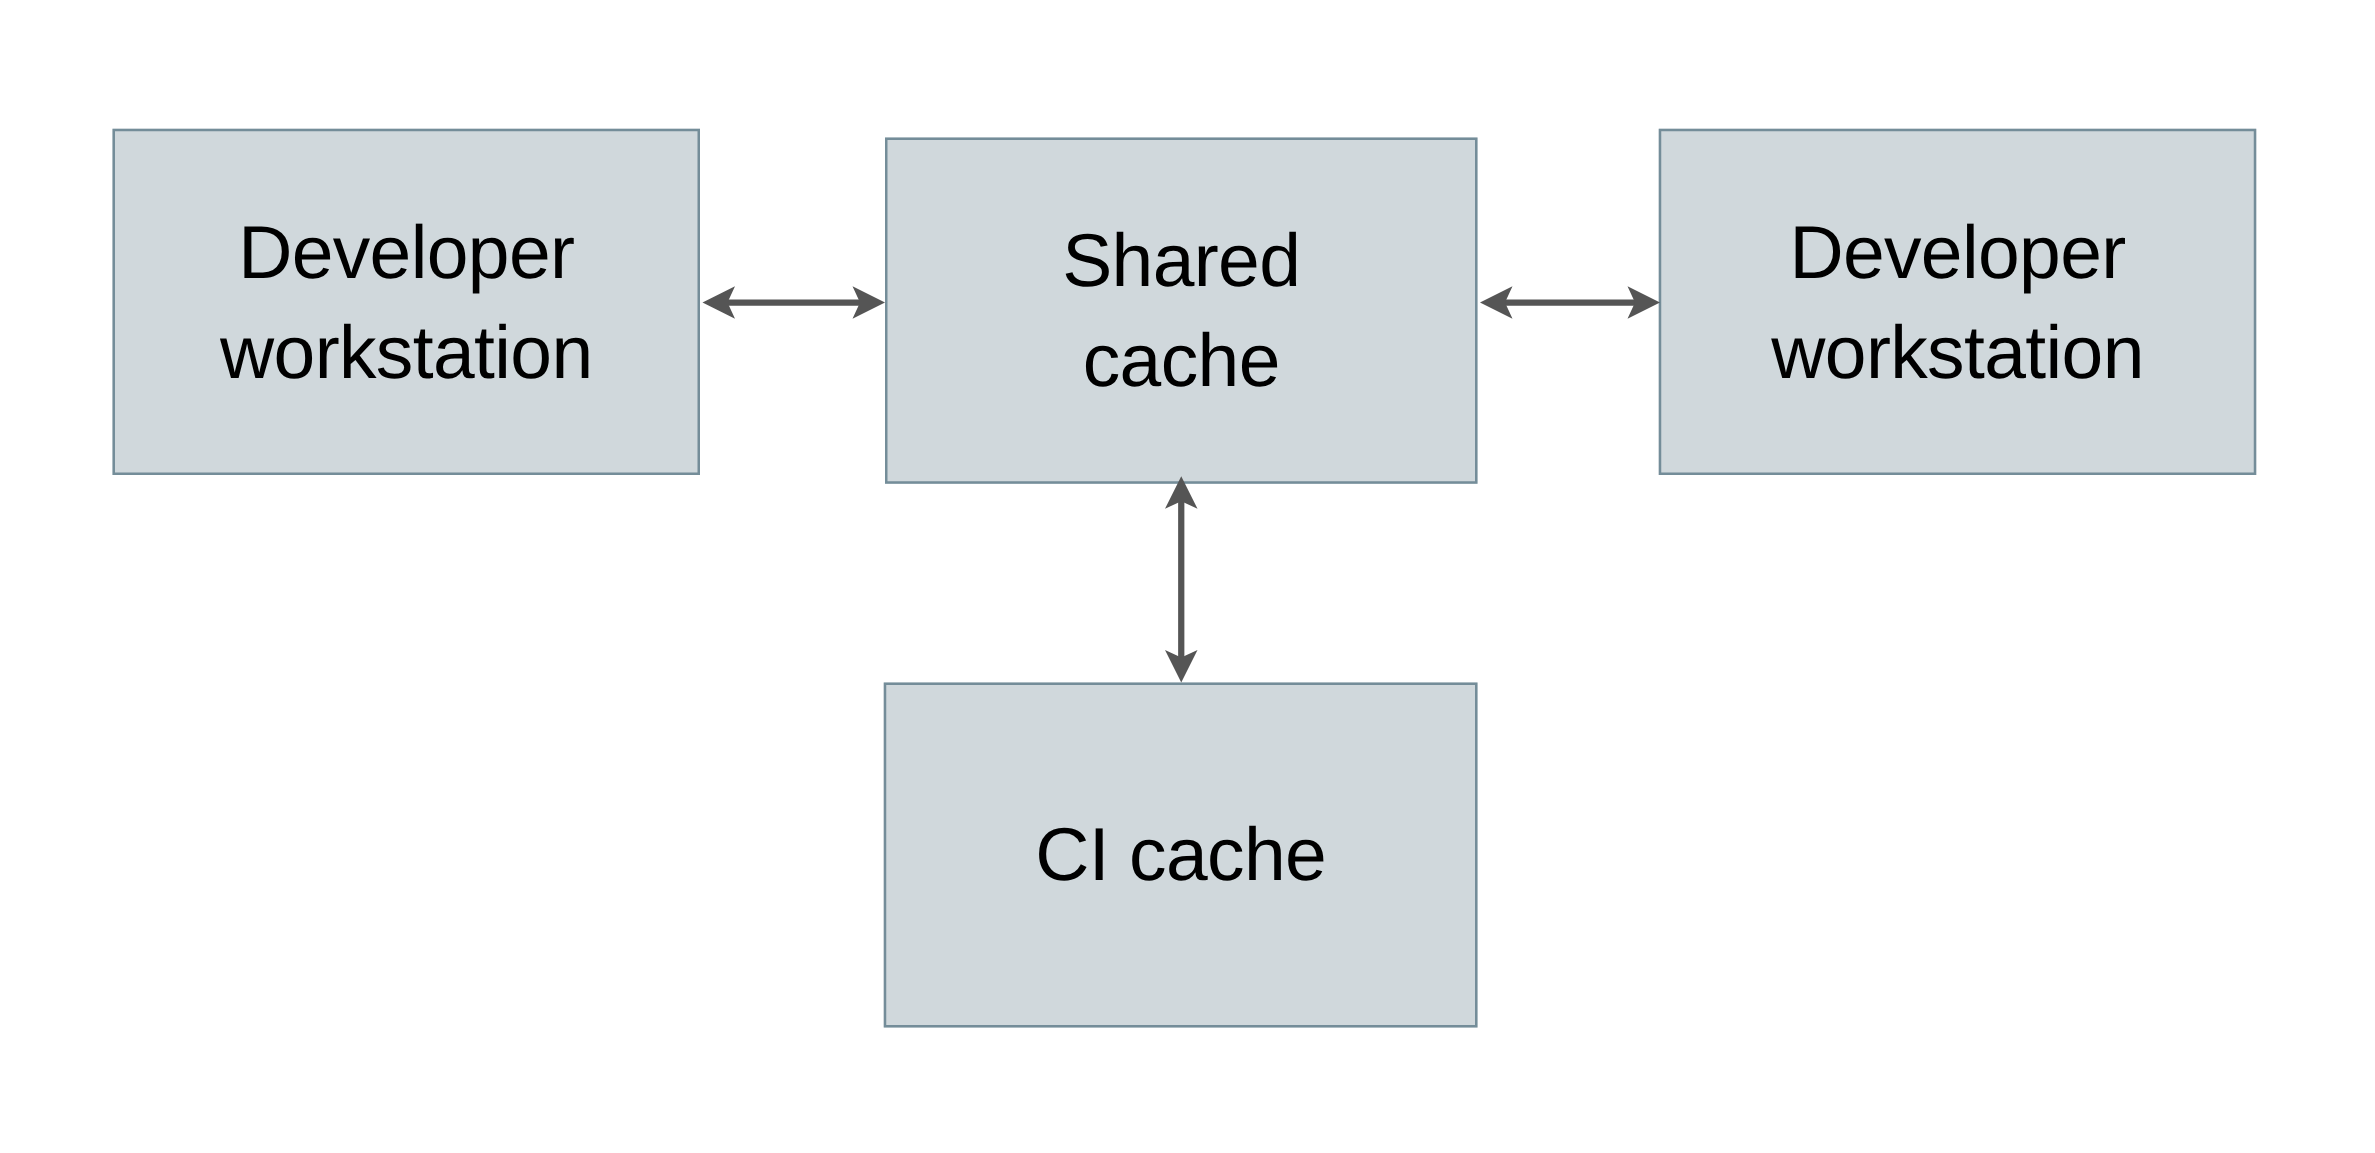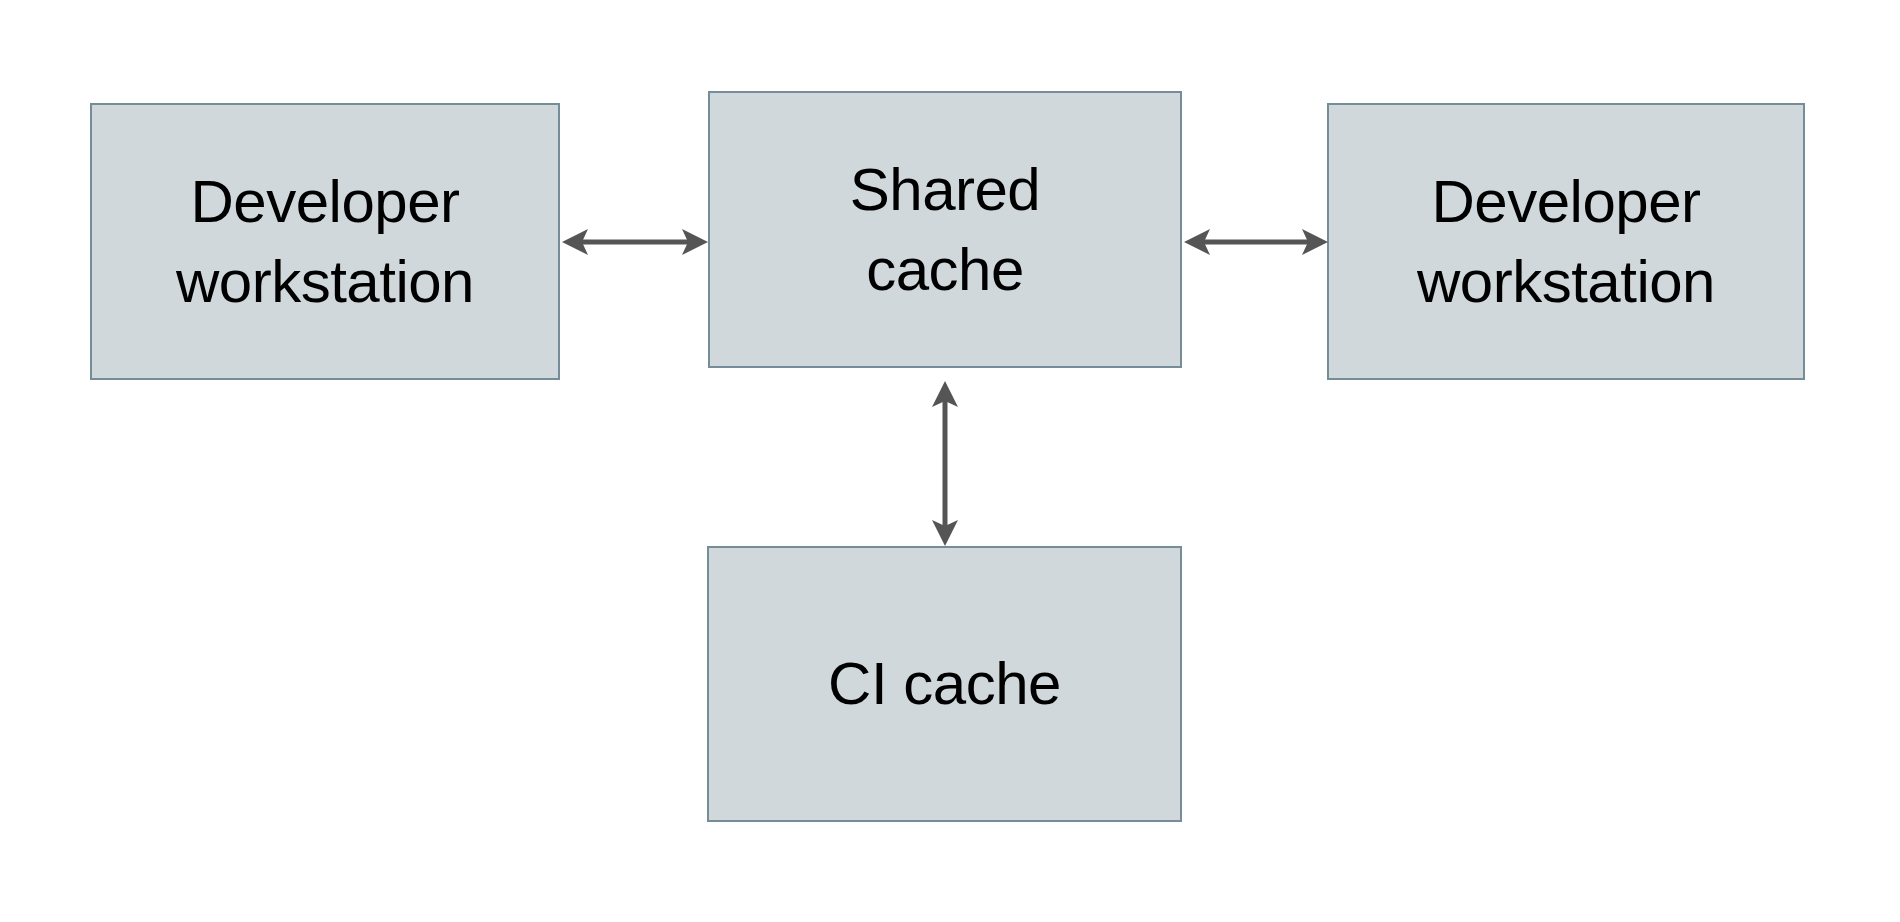--- a/index.html
+++ b/index.html
@@ -46,21 +46,21 @@
 </head>
 <body>
 
 <div id="canvas">
 
   <div class="node" style="left:90px; top:103px; width:470px; height:277px;">
     <div class="node-label">Developer
 workstation</div>
   </div>
 
-  <div class="node" style="left:708px; top:91px; width:474px; height:277px;">
+  <div class="node" style="left:708px; top:110px; width:474px; height:277px;">
     <div class="node-label">Shared
 cache</div>
   </div>
 
   <div class="node" style="left:1327px; top:103px; width:478px; height:277px;">
     <div class="node-label">Developer
 workstation</div>
   </div>
 
   <div class="node" style="left:707px; top:546px; width:475px; height:276px;">

